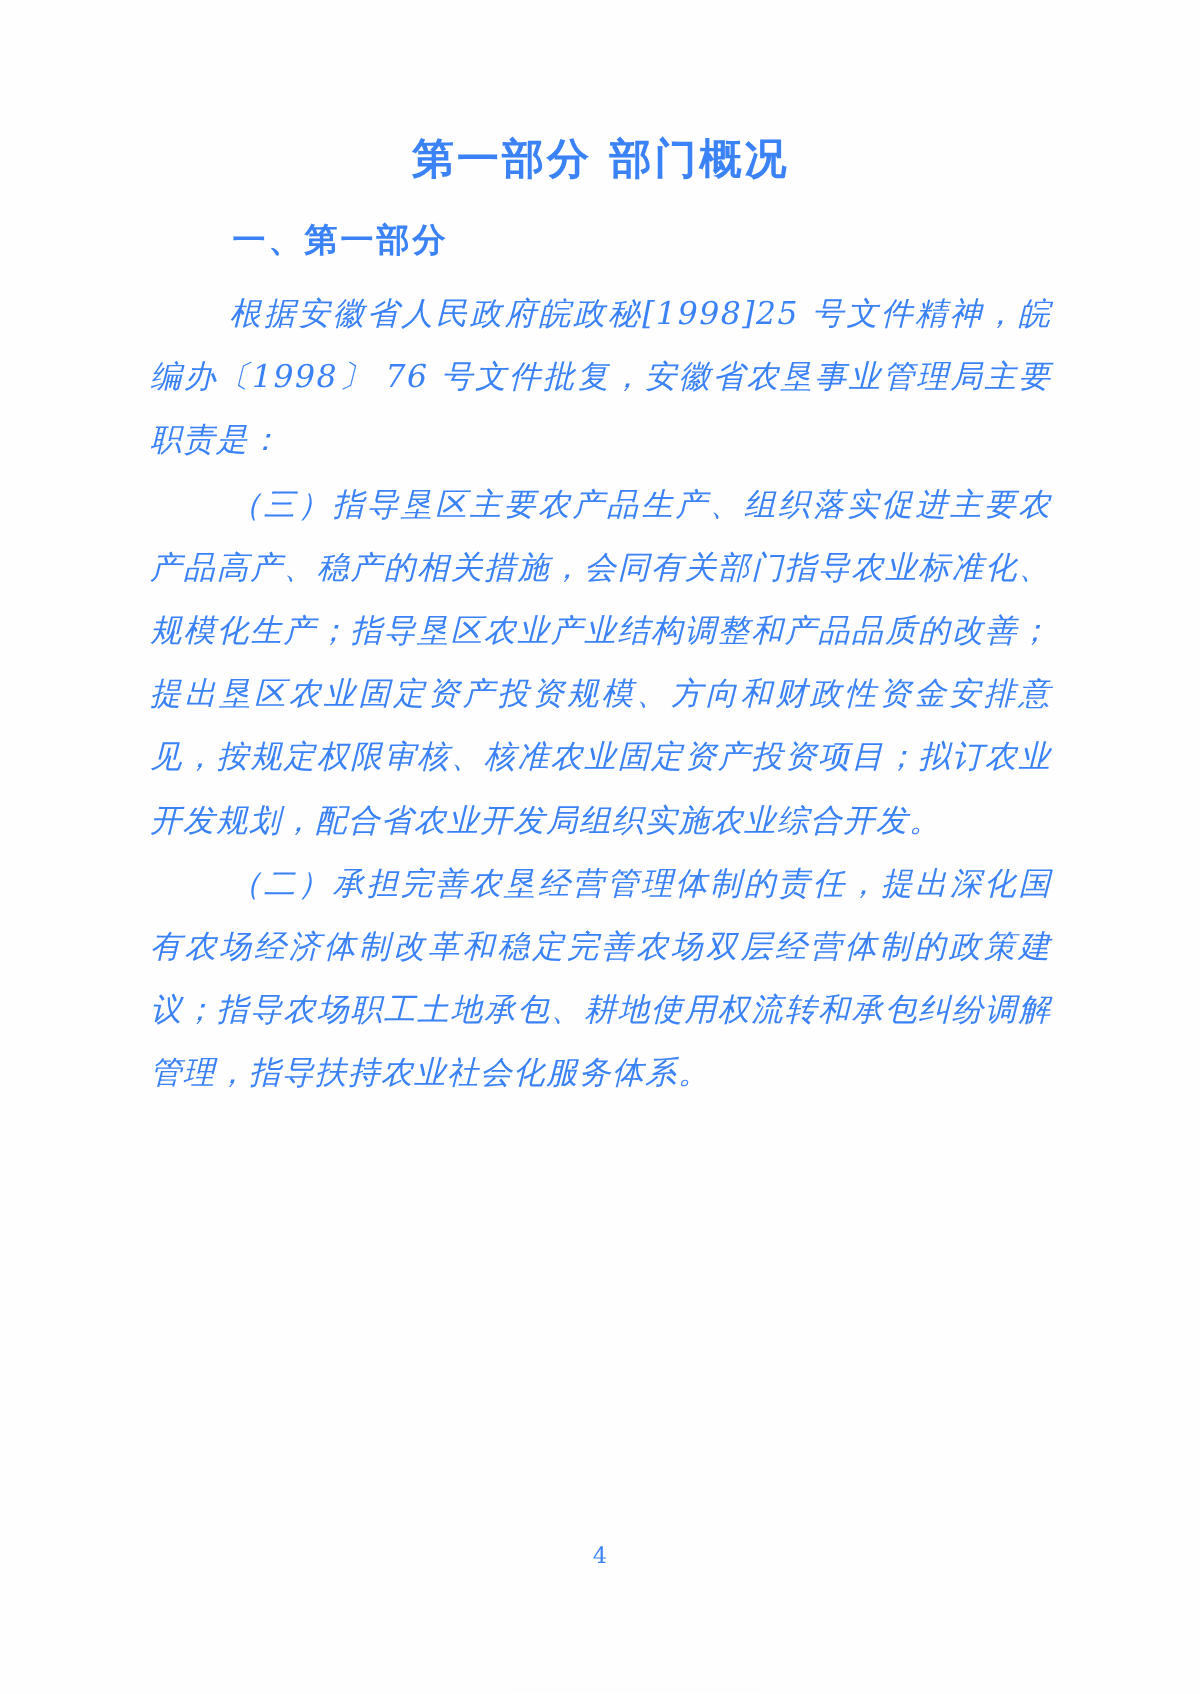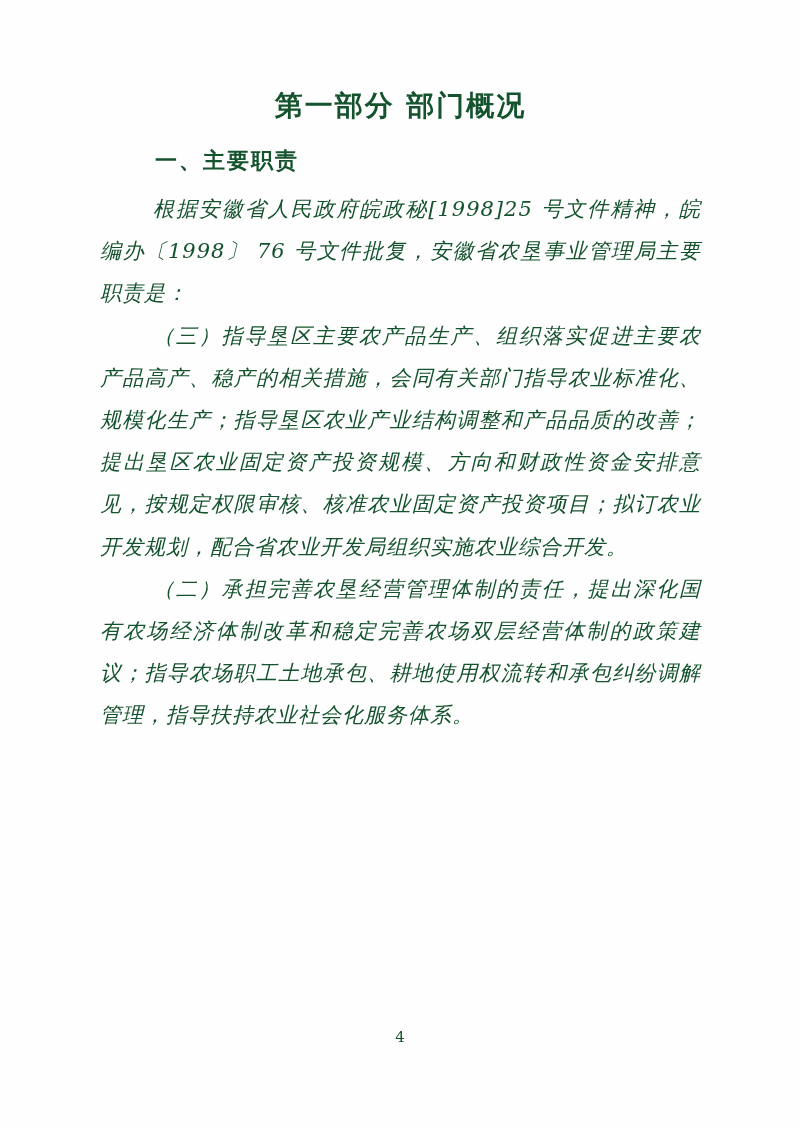--- a/index.html
+++ b/index.html
@@ -5,21 +5,21 @@
   html, body {
     margin: 0;
     padding: 0;
     background: #ffffff;
   }
   .page {
     position: relative;
     width: 800px;
     height: 1129px;
     background: #fefefe;
-    color: #14532d;
+    color: #3b82f6;
     font-family: "DejaVu Serif", "Liberation Serif", serif;
     overflow: hidden;
   }
   .content {
     position: absolute;
     left: 100px;
     top: 0;
     width: 601px;
   }
   .doc-title {
@@ -64,21 +64,21 @@
     letter-spacing: 0;
   }
 </style>
 </head>
 <body>
 
 <div class="page">
   <div class="content">
     <h1 class="doc-title">第一部分 部门概况</h1>
 
-    <h2 class="section-heading">一、主要职责</h2>
+    <h2 class="section-heading">一、第一部分</h2>
 
     <div class="body-text">
       <p>根据安徽省人民政府皖政秘[1998]25 号文件精神，皖编办〔1998〕 76 号文件批复，安徽省农垦事业管理局主要职责是：</p>
       <p>（三）指导垦区主要农产品生产、组织落实促进主要农产品高产、稳产的相关措施，会同有关部门指导农业标准化、规模化生产；指导垦区农业产业结构调整和产品品质的改善；提出垦区农业固定资产投资规模、方向和财政性资金安排意见，按规定权限审核、核准农业固定资产投资项目；拟订农业开发规划，配合省农业开发局组织实施农业综合开发。</p>
       <p>（二）承担完善农垦经营管理体制的责任，提出深化国有农场经济体制改革和稳定完善农场双层经营体制的政策建议；指导农场职工土地承包、耕地使用权流转和承包纠纷调解管理，指导扶持农业社会化服务体系。</p>
     </div>
   </div>
 
   <div class="page-number">4</div>
 </div>

